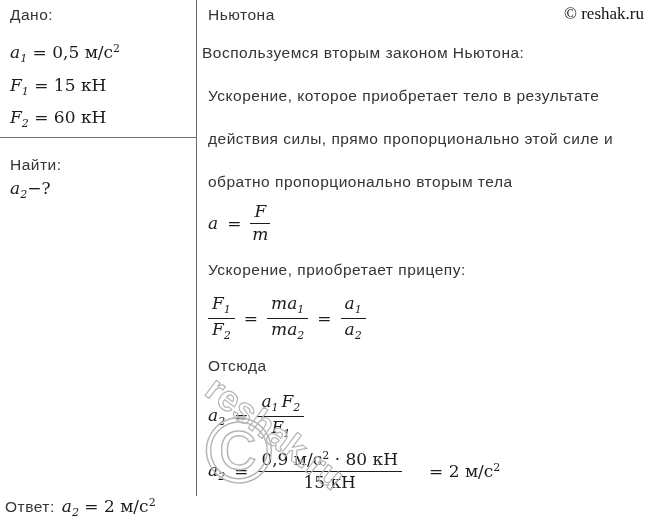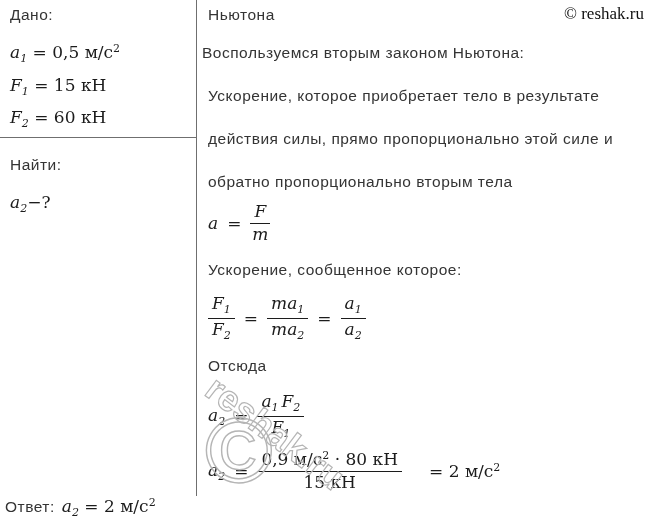--- a/index.html
+++ b/index.html
@@ -37,39 +37,39 @@
   <div class="abs sans" style="left:10px; top:6px;">Дано:</div>
 
   <div class="abs math" style="left:10px; top:42px;"><span class="var">a</span><span class="sub var">1</span><span class="plain"> = 0,5 м/с</span><span class="sup plain">2</span></div>
 
   <div class="abs math" style="left:10px; top:75px;"><span class="var">F</span><span class="sub var">1</span><span class="plain"> = 15 кН</span><span class="sup plain"></span></div>
 
   <div class="abs math" style="left:10px; top:107px;"><span class="var">F</span><span class="sub var">2</span><span class="plain"> = 60 кН</span><span class="sup plain"></span></div>
 
   <div class="abs sans" style="left:10px; top:145px;margin-top:11px;">Найти:</div>
 
-  <div class="abs math" style="left:10px; top:192px;"><span class="var">a</span><span class="sub var">2</span><span class="plain">−?</span></div>
+  <div class="abs math" style="left:10px; top:178px;"><span class="var">a</span><span class="sub var">2</span><span class="plain">−?</span></div>
 
   <div class="abs sans" style="left:208px; top:6px;">Ньютона</div>
 
   <div class="abs sans" style="left:202px; top:44px;">Воспользуемся вторым законом Ньютона:</div>
   <div class="abs sans" style="left:208px; top:87px;">Ускорение, которое приобретает тело в результате</div>
   <div class="abs sans" style="left:208px; top:130px;text-align:right;">действия силы, прямо пропорционально этой силе и</div>
   <div class="abs sans" style="left:208px; top:173px;">обратно пропорционально вторым тела</div>
 
   <div class="abs math formula" style="left:208px; top:202px;">
     <span class="var">a</span>
     <span class="plain eqsign">=</span>
     <span class="frac">
       <span class="num var">F</span>
       <span class="den var">m</span>
     </span>
   </div>
 
-  <div class="abs sans" style="left:208px; top:261px;">Ускорение, сообщенное которое:</div>
+  <div class="abs sans" style="left:208px; top:261px;">Ускорение, приобретает прицепу:</div>
 
   <div class="abs math formula" style="left:208px; top:294px;">
     <span class="frac">
       <span class="num"><span class="var">F</span><span class="sub var">1</span></span>
       <span class="den"><span class="var">F</span><span class="sub var">2</span></span>
     </span>
     <span class="plain eqsign">=</span>
     <span class="frac">
       <span class="num"><span class="var">ma</span><span class="sub var">1</span></span>
       <span class="den"><span class="var">ma</span><span class="sub var">2</span></span>

